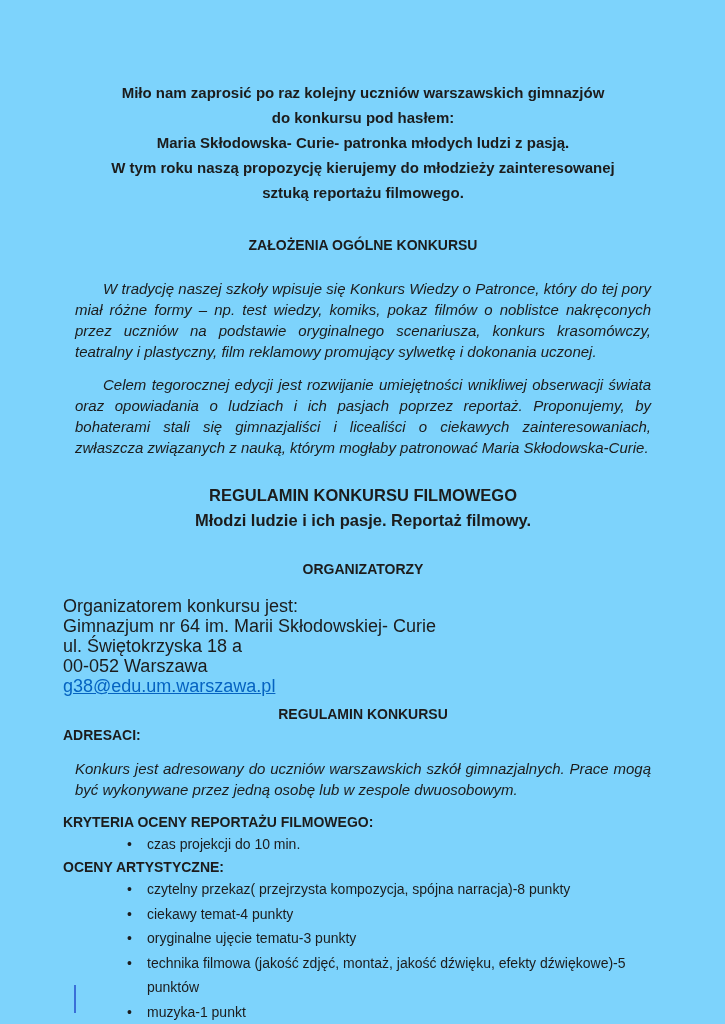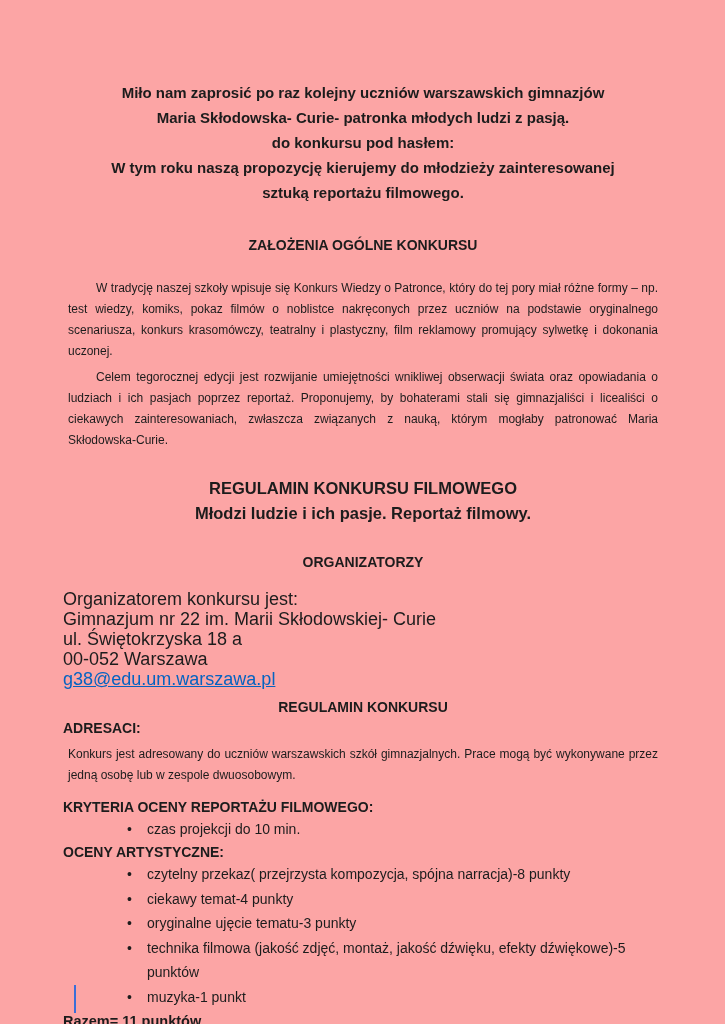--- a/index.html
+++ b/index.html
@@ -6,45 +6,46 @@
     margin: 0;
     padding: 0;
     background: #ffffff;
   }
   .page {
     position: relative;
     width: 725px;
     height: 1024px;
     box-sizing: border-box;
     padding: 80px 62px 4px 63px;
-    background: #fca5a5;
+    background: #7dd3fc;
     overflow: hidden;
     font-family: "Liberation Sans", sans-serif;
     color: #1c1c1c;
   }
   .intro {
     font-weight: 700;
     font-size: 15px;
     line-height: 25px;
     text-align: center;
   }
   .section-heading {
     font-weight: 700;
     font-size: 14px;
     line-height: 21px;
     text-align: center;
   }
   .mt-zalozenia { margin-top: 30px; }
   .mt-organizatorzy { margin-top: 26px; }
   .mt-regulamin { margin-top: 8px; text-align: center; }
   .body-par {
-    font-size: 12px;
+    font-size: 15px;
     line-height: 21px;
     text-align: justify;
-    margin: 5px;
+    margin: 12px;
+    font-style: italic;
   }
   .indent { text-indent: 28px; }
   .first-par { margin-top: 22px; }
   .title-block {
     font-weight: 700;
     font-size: 16.5px;
     line-height: 25px;
     text-align: center;
     margin-top: 25px;
   }
@@ -92,41 +93,41 @@
     background: #3A6FD8;
   }
 </style>
 </head>
 <body>
 
 <div class="page">
 
   <div class="intro">
     <div>Miło nam zaprosić po raz kolejny uczniów warszawskich gimnazjów</div>
+    <div>do konkursu pod hasłem:</div>
     <div>Maria Skłodowska- Curie- patronka młodych ludzi z pasją.</div>
-    <div>do konkursu pod hasłem:</div>
     <div>W tym roku naszą propozycję kierujemy do młodzieży zainteresowanej</div>
     <div>sztuką reportażu filmowego.</div>
   </div>
 
   <div class="section-heading mt-zalozenia">ZAŁOŻENIA OGÓLNE KONKURSU</div>
 
   <p class="body-par indent first-par">W tradycję naszej szkoły wpisuje się Konkurs Wiedzy o Patronce, który do tej pory miał różne formy – np. test wiedzy, komiks, pokaz filmów o noblistce nakręconych przez uczniów na podstawie oryginalnego scenariusza, konkurs krasomówczy, teatralny i plastyczny, film reklamowy promujący sylwetkę i dokonania uczonej.</p>
   <p class="body-par indent">Celem tegorocznej edycji jest rozwijanie umiejętności wnikliwej obserwacji świata oraz opowiadania o ludziach i ich pasjach poprzez reportaż. Proponujemy, by bohaterami stali się gimnazjaliści i licealiści o ciekawych zainteresowaniach, zwłaszcza związanych z nauką, którym mogłaby patronować Maria Skłodowska-Curie.</p>
 
   <div class="title-block">
     <div>REGULAMIN KONKURSU FILMOWEGO</div>
     <div>Młodzi ludzie i ich pasje. Reportaż filmowy.</div>
   </div>
 
   <div class="section-heading mt-organizatorzy">ORGANIZATORZY</div>
 
   <div class="address">
     <div>Organizatorem konkursu jest:</div>
-    <div>Gimnazjum nr 22 im. Marii Skłodowskiej- Curie</div>
+    <div>Gimnazjum nr 64 im. Marii Skłodowskiej- Curie</div>
     <div>ul. Świętokrzyska 18 a</div>
     <div>00-052 Warszawa</div>
     <div><a class="email-link">g38@edu.um.warszawa.pl</a></div>
   </div>
 
   <div class="section-heading mt-regulamin">REGULAMIN KONKURSU</div>
 
   <div class="bold-label">ADRESACI:</div>
   <p class="body-par">Konkurs jest adresowany do uczniów warszawskich szkół gimnazjalnych. Prace mogą być wykonywane przez jedną osobę lub w zespole dwuosobowym.</p>
 

